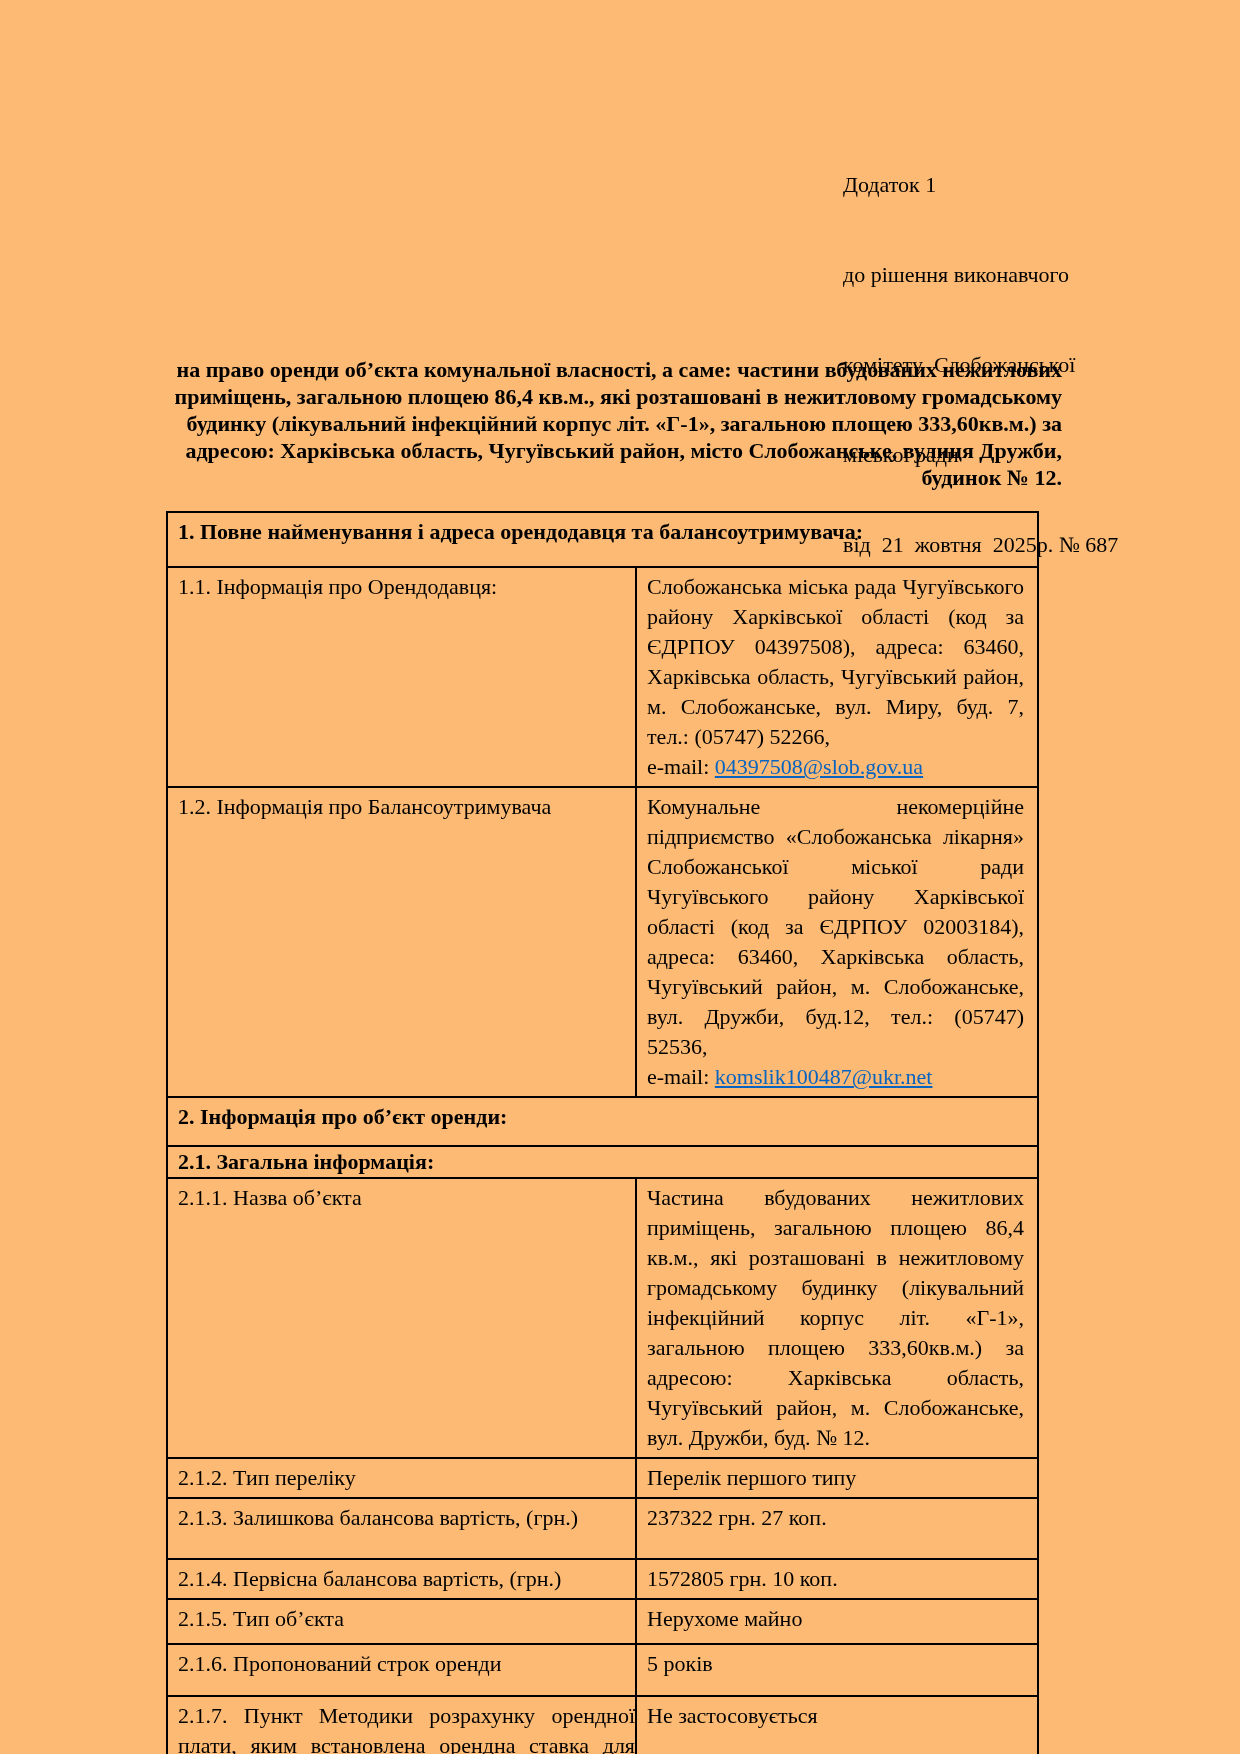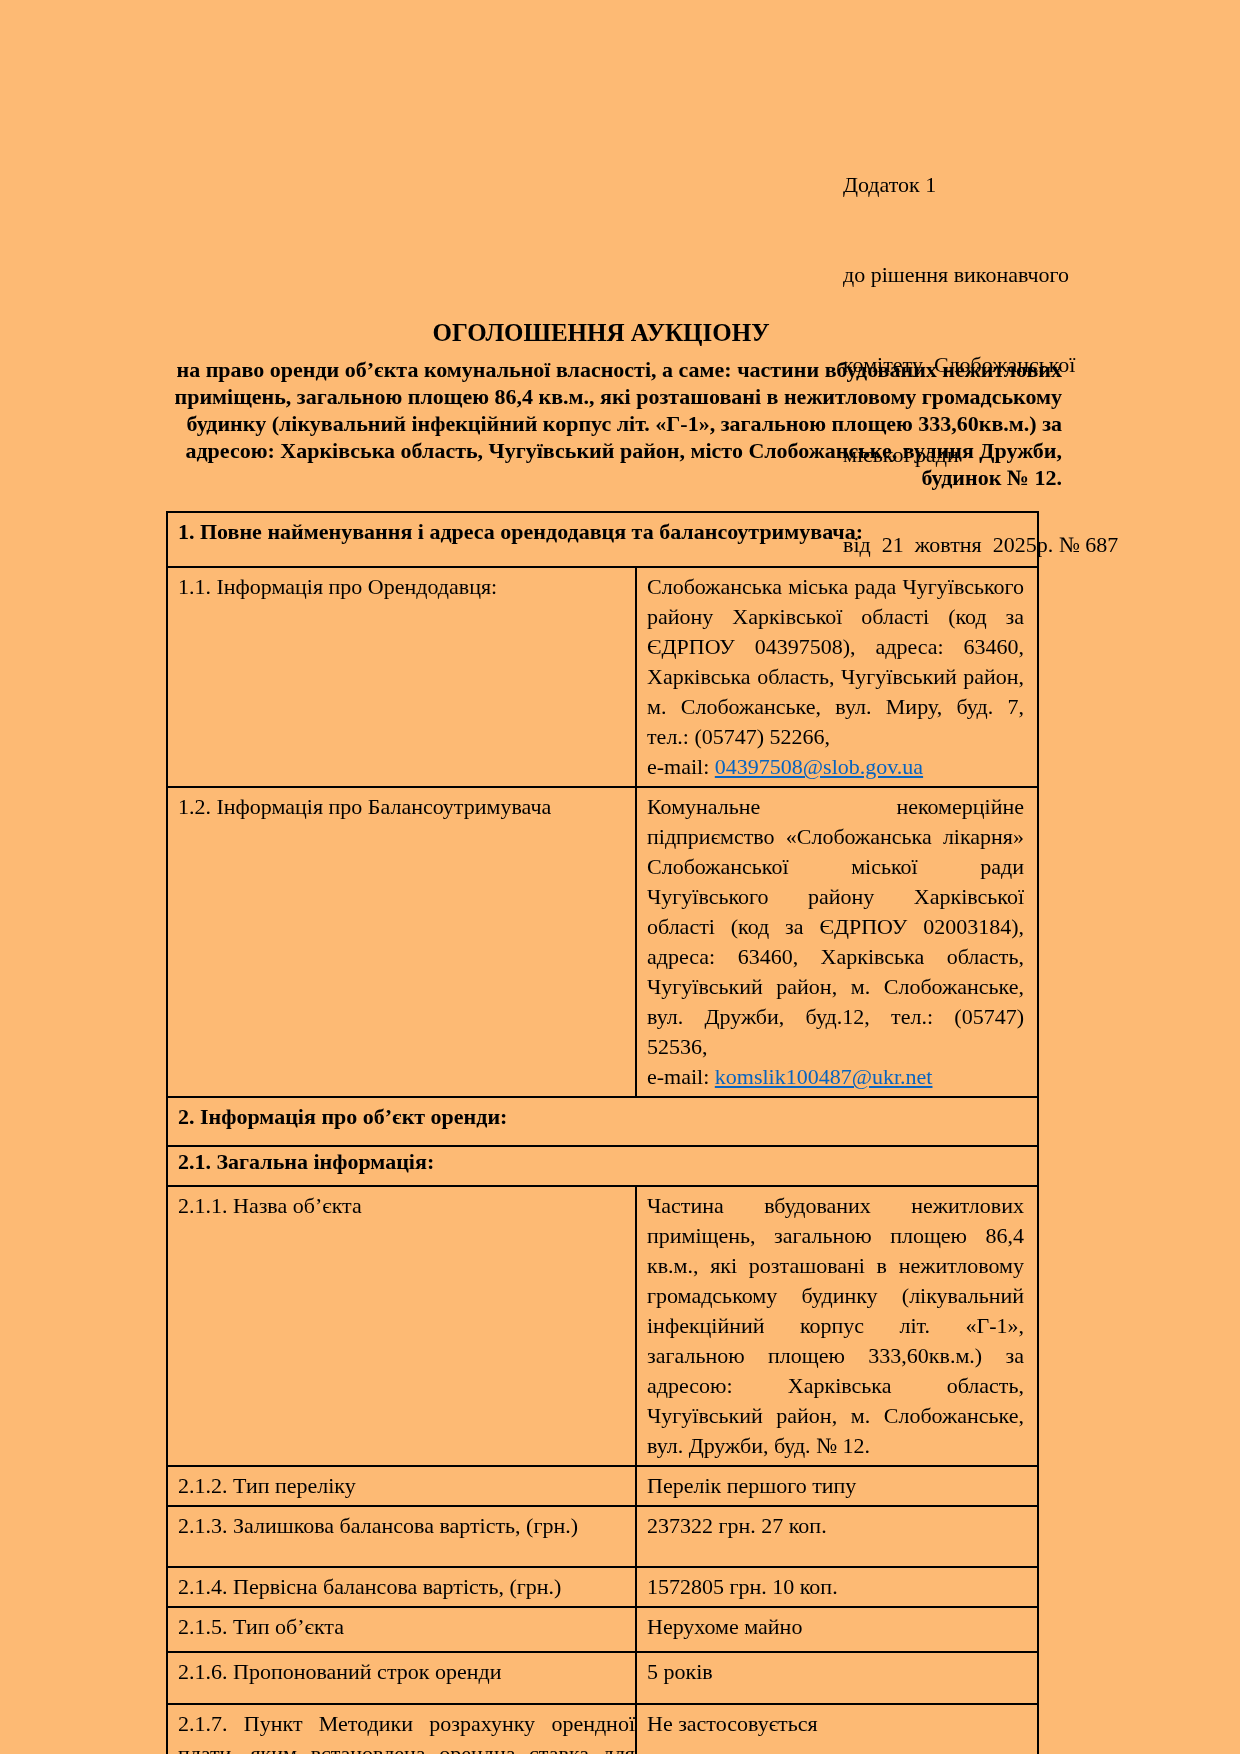--- a/index.html
+++ b/index.html
@@ -32,37 +32,36 @@
   table.doc td{
     border:2px solid #000000;
     vertical-align:top;
     font-size:22px;line-height:30px;
     padding:4px 12px 4px 10px;
     overflow:hidden;
   }
   table.doc td.k{ text-align:justify; padding-right:0; }
   table.doc td.v{ text-align:justify; padding-right:13px; }
   tr.section td{ font-weight:700; }
-  tr.tight td{ padding-top:0; padding-bottom:8px;border-radius:6px; }
+  tr.tight td{ padding-top:0; padding-bottom:0;border-radius:6px; }
   a.email{ color:#0563C1; text-decoration:underline; cursor:pointer; }
 </style>
 </head>
 <body>
 
 <div class="page">
 
   <div class="hdr">
     <div>Додаток 1</div>
     <div>до рішення виконавчого</div>
     <div>комітету  Слобожанської</div>
     <div>міської ради</div>
     <div>від  21  жовтня  2025р. № 687</div>
   </div>
 
-  <div class="title">ОГОЛОШЕННЯ АУКЦІОНУ</div>
 
   <div class="intro">на право оренди об’єкта комунальної власності, а саме: частини вбудованих нежитлових приміщень, загальною площею 86,4 кв.м., які розташовані в нежитловому громадському будинку (лікувальний інфекційний корпус літ. «Г-1», загальною площею 333,60кв.м.) за адресою: Харківська область, Чугуївський  район, місто Слобожанське, вулиця Дружби, будинок № 12.</div>
 
   <table class="doc">
     <colgroup>
         <col style="width:469px">
         <col style="width:402px">
       </colgroup>
 
     <tbody>

